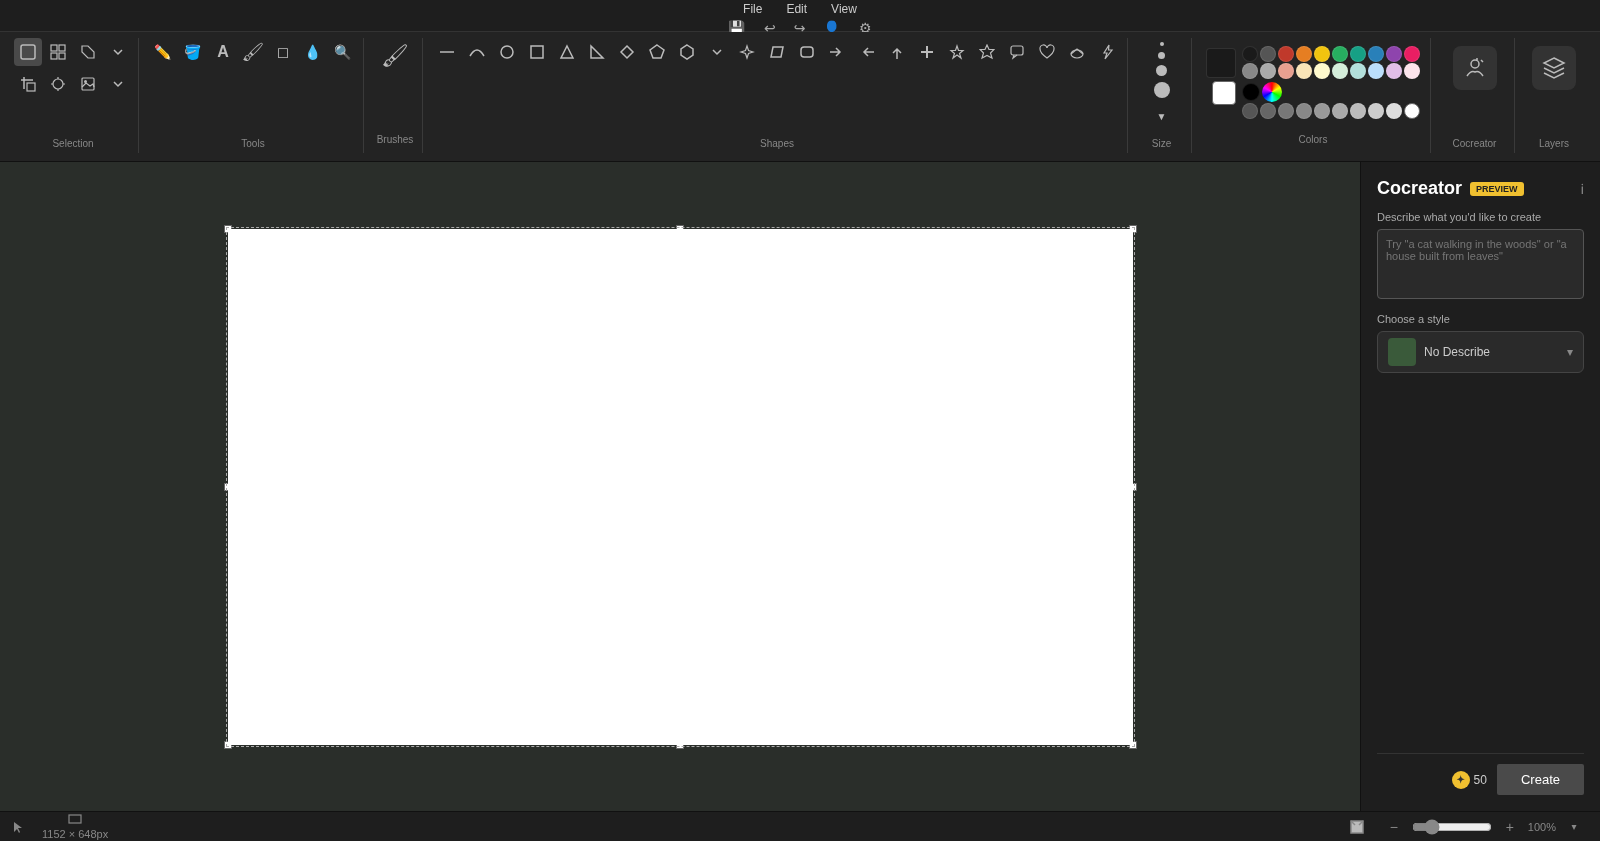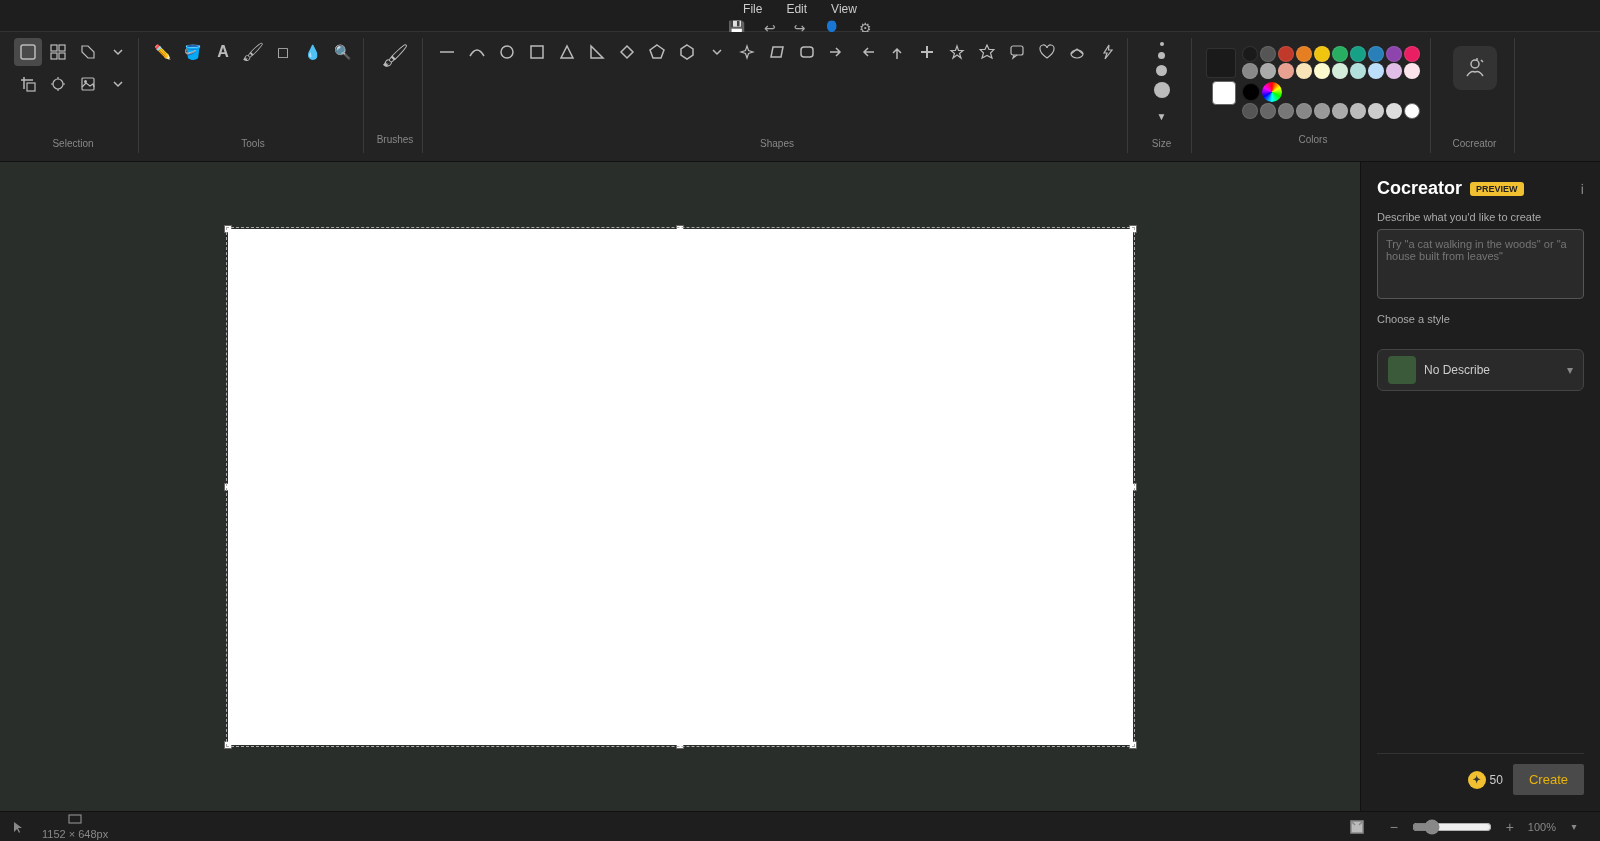--- a/index.html
+++ b/index.html
@@ -322,21 +322,21 @@
       font-size: 11px;
       padding: 8px;
       resize: none;
       font-family: inherit;
       margin-bottom: 14px;
     }
 
     .style-label {
       font-size: 11px;
       color: #aaa;
-      margin-bottom: 24px;
+      margin-bottom: 6px;
     }
 
     .style-dropdown {
       display: flex;
       align-items: center;
       background: #2a2a2a;
       border: 1px solid #444;
       border-radius: 6px;
       padding: 6px 10px;
       cursor: pointer;
@@ -386,23 +386,23 @@
       justify-content: center;
       font-size: 10px;
       color: #333;
       font-weight: bold;
     }
 
     .create-btn {
       background: #4a4a4a;
       border: none;
       border-radius: 2px;
-      color: #eab308;
+      color: #ffffff;
       font-size: 13px;
-      padding: 8px 16px;
+      padding: 8px 24px;
       cursor: pointer;
     }
 
     
     .status-bar {
       height: 30px;
       background: #1e1e1e;
       border-top: 1px solid #111;
       display: flex;
       align-items: center;
@@ -739,20 +739,30 @@
     <button class="cocreator-btn">
       <svg viewBox="0 0 24 24" width="24" height="24" fill="none" stroke="#bbb" stroke-width="1.5">
         <circle cx="12" cy="8" r="4"></circle>
           <path d="M4 20 Q8 14 12 16 Q16 14 20 20"></path>
           <path d="M18 4 L20 6 M14 2 L14 4"></path>
       </svg>
     </button>
     <span class="toolbar-section-label">Cocreator</span>
   </div>
 
+  <div class="layers-section">
+    <button class="cocreator-btn" style="background:#333;">
+      <svg viewBox="0 0 24 24" width="24" height="24" fill="none" stroke="#bbb" stroke-width="1.5">
+        <path d="M2 17 L12 22 L22 17"></path>
+          <path d="M2 12 L12 17 L22 12"></path>
+          <path d="M12 2 L22 7 L12 12 L2 7Z"></path>
+      </svg>
+    </button>
+    <span class="toolbar-section-label">Layers</span>
+  </div>
 
 </div>
 
 <div class="main-area">
 
   <div class="canvas-area">
     <div class="canvas-wrapper">
 
       <div class="handle handle-tl"></div>
       <div class="handle handle-tc"></div>

